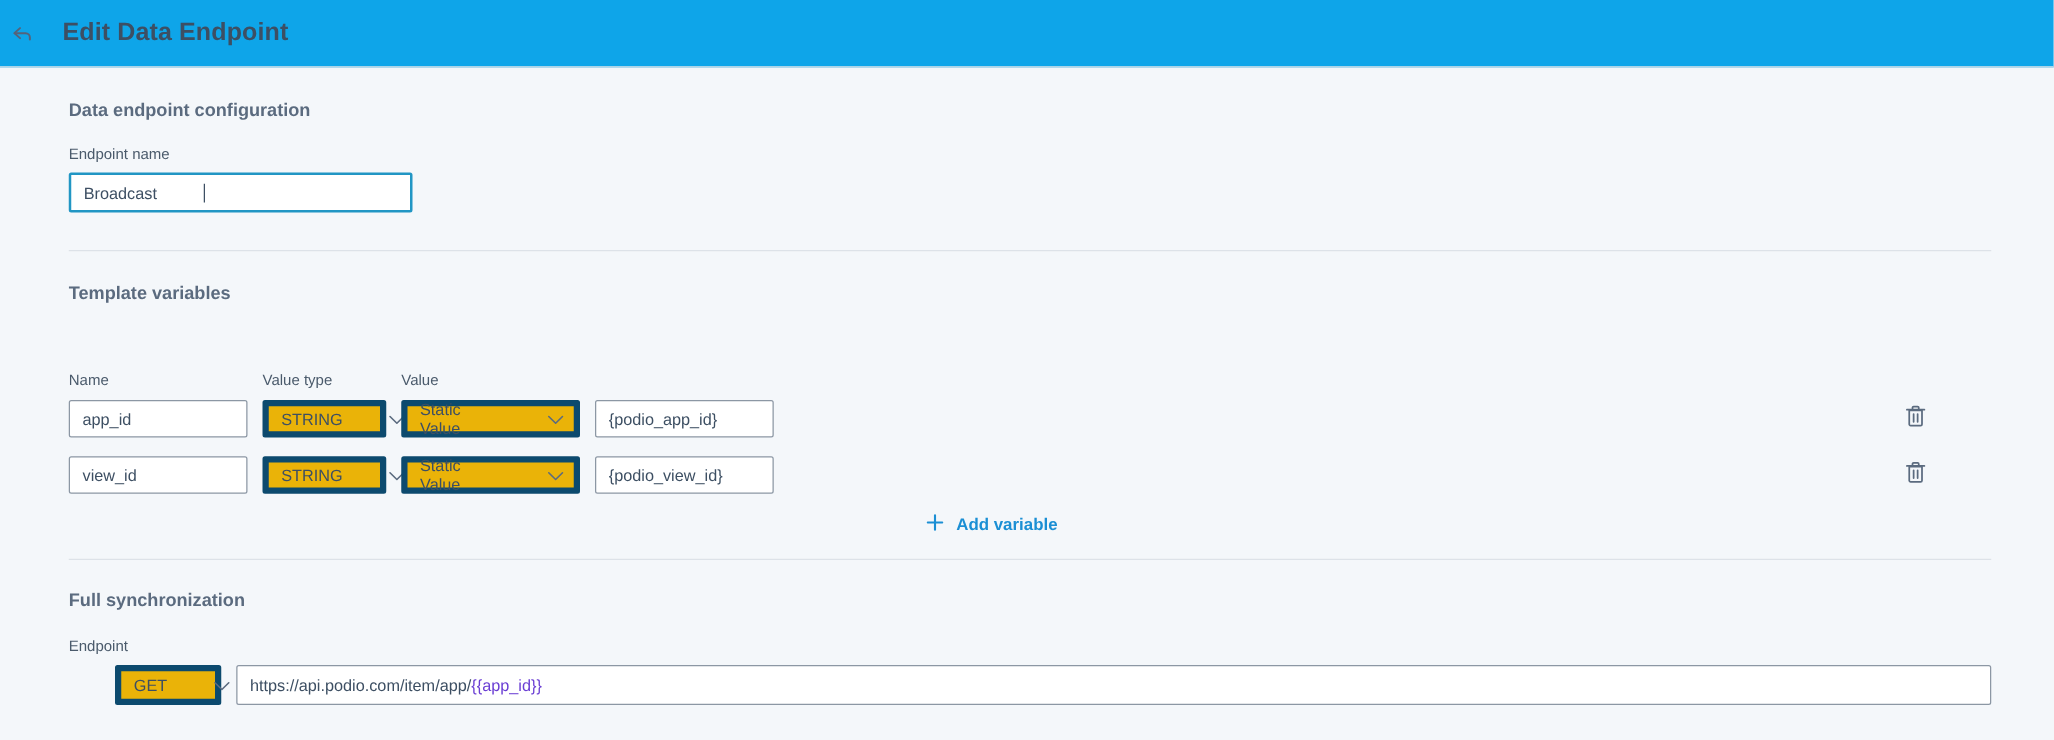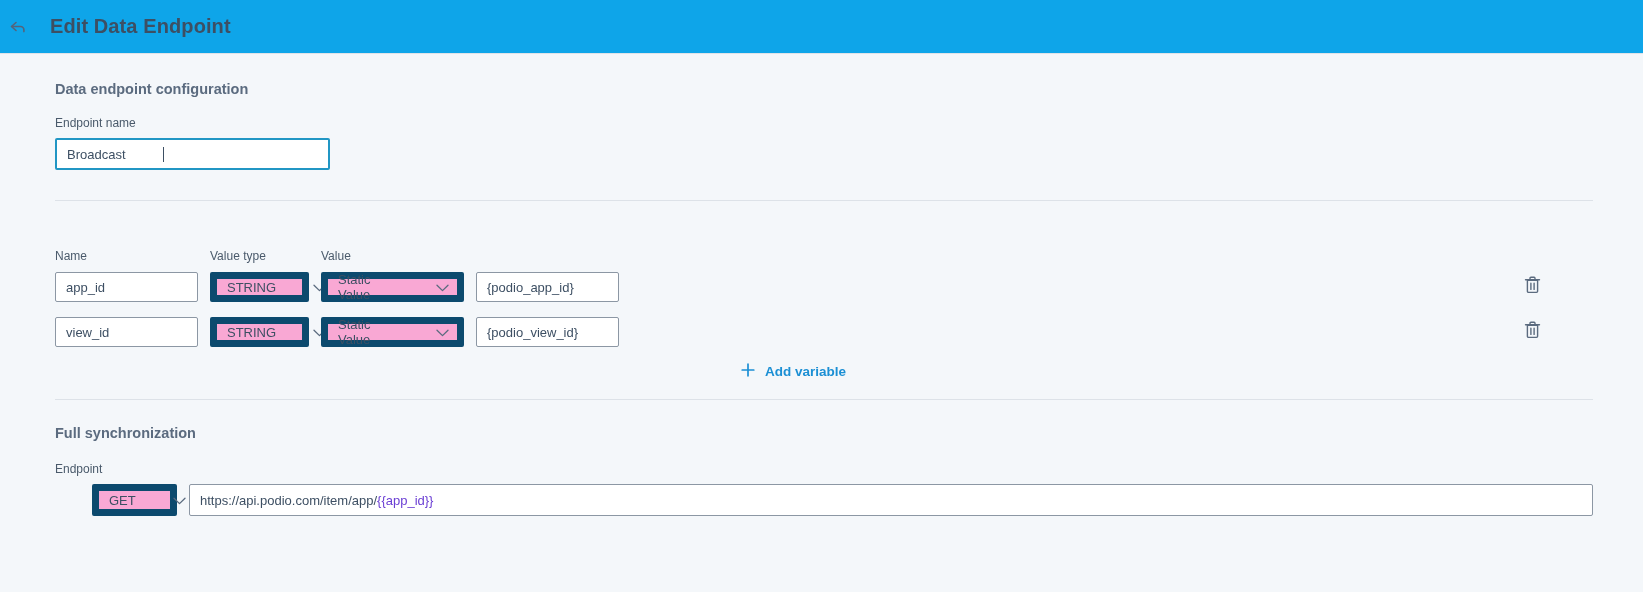--- a/index.html
+++ b/index.html
@@ -89,38 +89,39 @@
     height: 15px;
     background: #3d4f63;
     margin-left: 1px;
     vertical-align: -3px;
   }
 
   
   .select-ctl {
     box-sizing: border-box;
     height: 30px;
-    border: 7px solid #0c4a6e;
-    background: #f9a8d4;
+    border: 5px solid #0c4a6e;
+    background: #eab308;
     border-radius: 2px;
     font-size: 13px;
     color: #3d4f63;
     padding: 0 8px 0 10px;
     display: flex;
     align-items: center;
     justify-content: space-between;
     cursor: pointer;
     gap: 29px;
   }
   .chev { flex: 0 0 auto; margin-left: 8px; display: block; }
 
   
   .col-headers {
     display: flex;
     align-items: flex-start;
+    margin-top: 32px;
   }
   .var-row {
     display: flex;
     align-items: center;
   }
   .c-name   { width: 143px; }
   .c-type   { width: 99px;  margin-left: 12px; }
   .c-source { width: 143px; margin-left: 12px; }
   .c-value  { width: 143px; margin-left: 12px; }
   .c-trash  { margin-left: 902px; }
@@ -204,20 +205,21 @@
     <div style="height:8px"></div>
     <div class="txt-input focused" style="width:275px;height:32px">
       <span>Broadcast</span>
         <span class="caret"></span>
     </div>
 
     <div style="height:30px"></div>
     <hr class="divider">
 
     <div style="height:26px"></div>
+    <div class="section-title">Template variables</div>
 
     <div style="height:22px"></div>
     <div class="col-headers">
       <div class="c-name field-label">Name</div>
       <div class="c-type field-label">Value type</div>
       <div class="c-source field-label">Value</div>
       <div class="c-value field-label"></div>
     </div>
 
     <div style="height:9px"></div>

